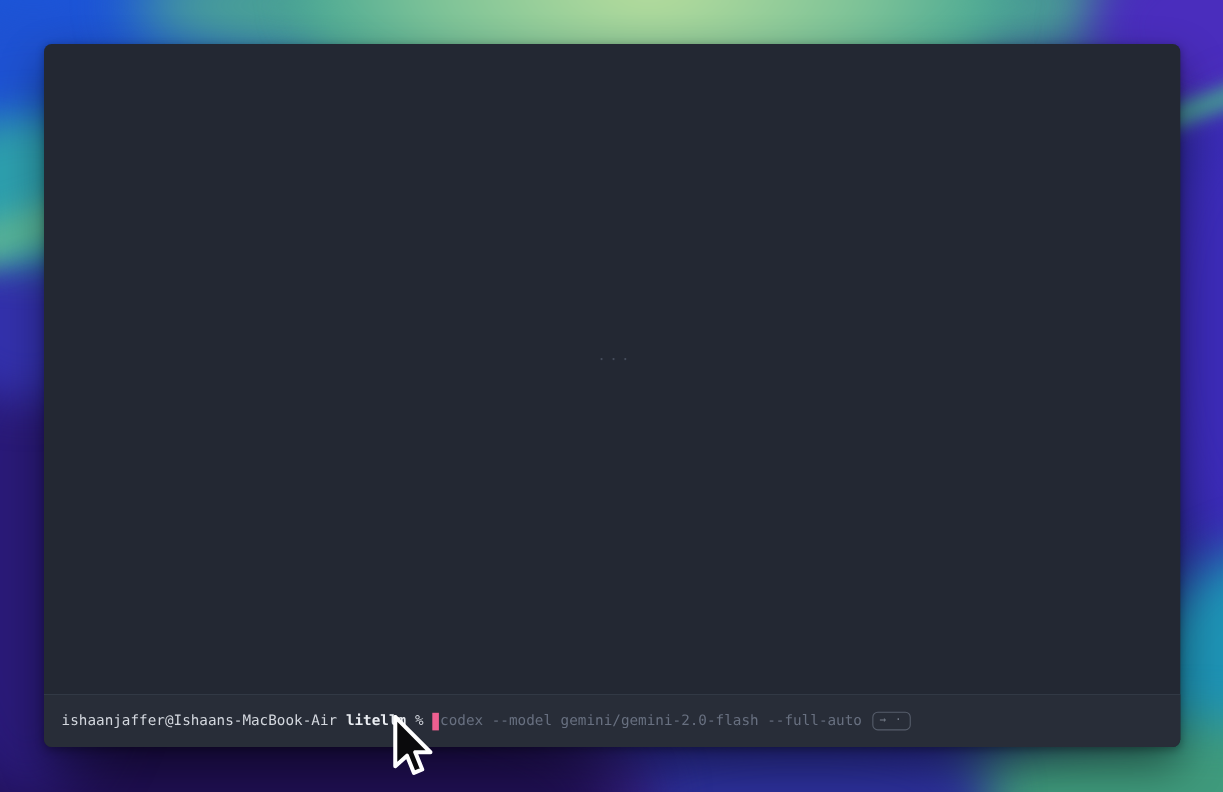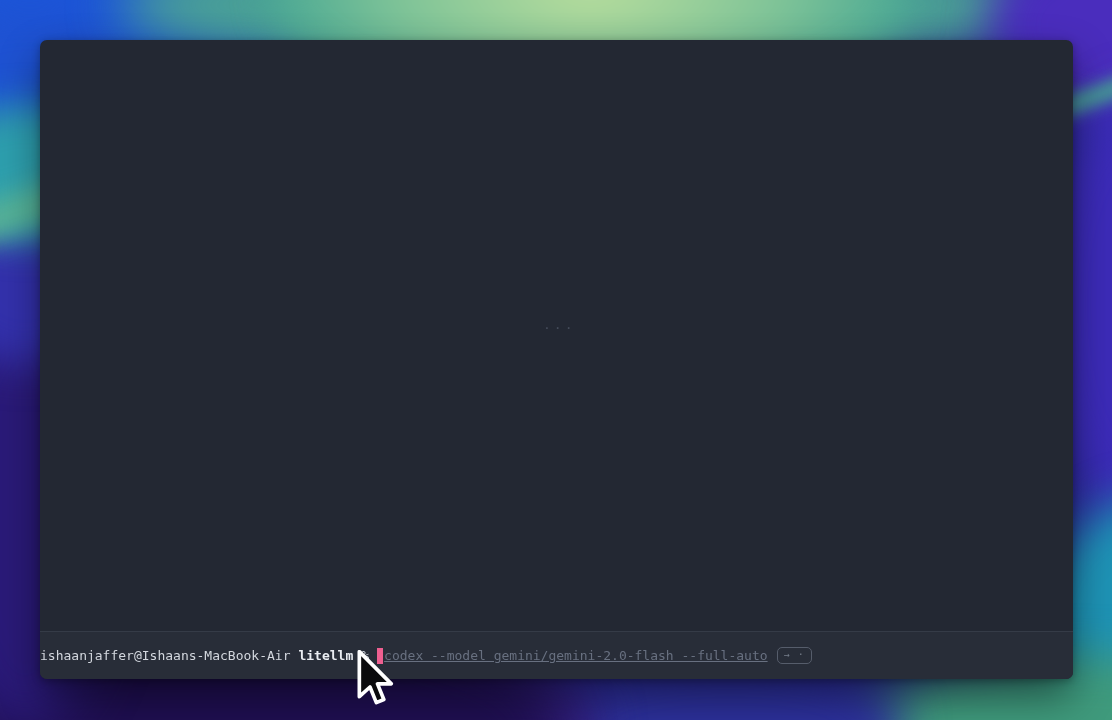--- a/index.html
+++ b/index.html
@@ -38,31 +38,31 @@
   }
   .terminal-body{position:absolute;left:0;right:0;top:0;bottom:48px;border-radius:7px 7px 0 0;overflow:hidden;}
   .body-ellipsis{
     position:absolute;left:503px;top:280px;
     color:#454c5a;font-size:13px;letter-spacing:3px;user-select:none;
   }
   .prompt-bar{
     position:absolute;left:0;right:0;bottom:0;height:48px;box-sizing:border-box;
     background:var(--prompt-bar-background,#282d38);
     border-top:1px solid #353b47;border-radius:0 0 7px 7px;
-    display:flex;align-items:center;padding:0 0;
+    display:flex;align-items:center;padding:0 16px;
     font-size:13px;white-space:pre;line-height:1;
   }
   .user-host{color:var(--prompt-text,#d3d7de);}
   .dir{color:#eaedf2;font-weight:bold;margin-left:8px;}
   .psym{color:var(--prompt-text,#d3d7de);margin-left:8px;}
   .cursor-block{
     width:6px;height:16px;margin-left:8px;flex:0 0 auto;
     background:var(--cursor-pink,#ee5f90);
   }
-  .suggestion{color:var(--suggestion-text,#687080);margin-left:1px;text-decoration:underline;}
+  .suggestion{color:var(--suggestion-text,#687080);margin-left:1px;}
   .hint-badge{
     margin-left:9px;border:1px solid #565d6b;border-radius:5px;
     color:#757d8a;font-size:10px;padding:2px 6px 3px;letter-spacing:1px;line-height:1;
   }
   
   .mouse-pointer{position:absolute;left:356px;top:650px;pointer-events:none;}
 </style>
 </head>
 <body>
 

